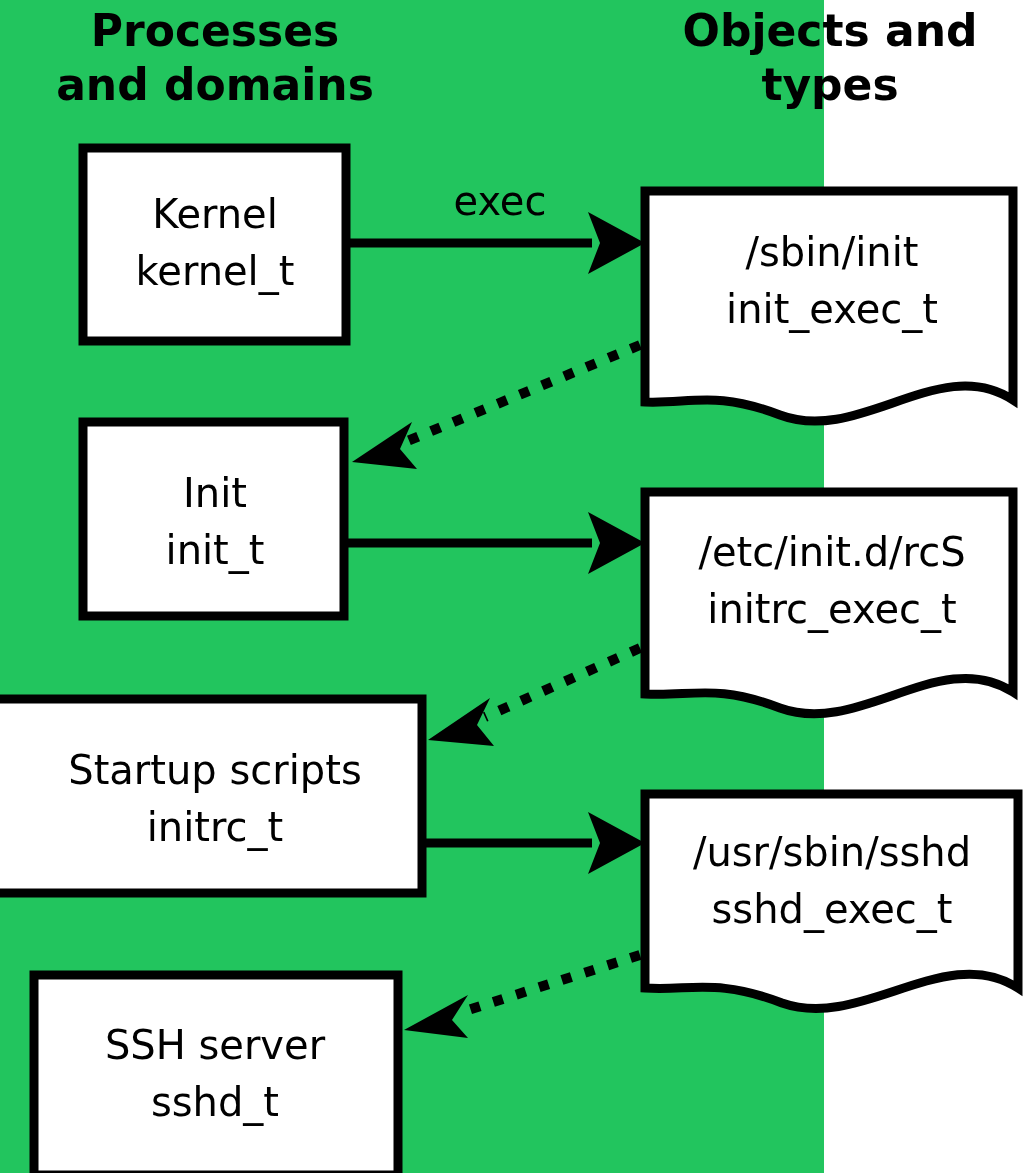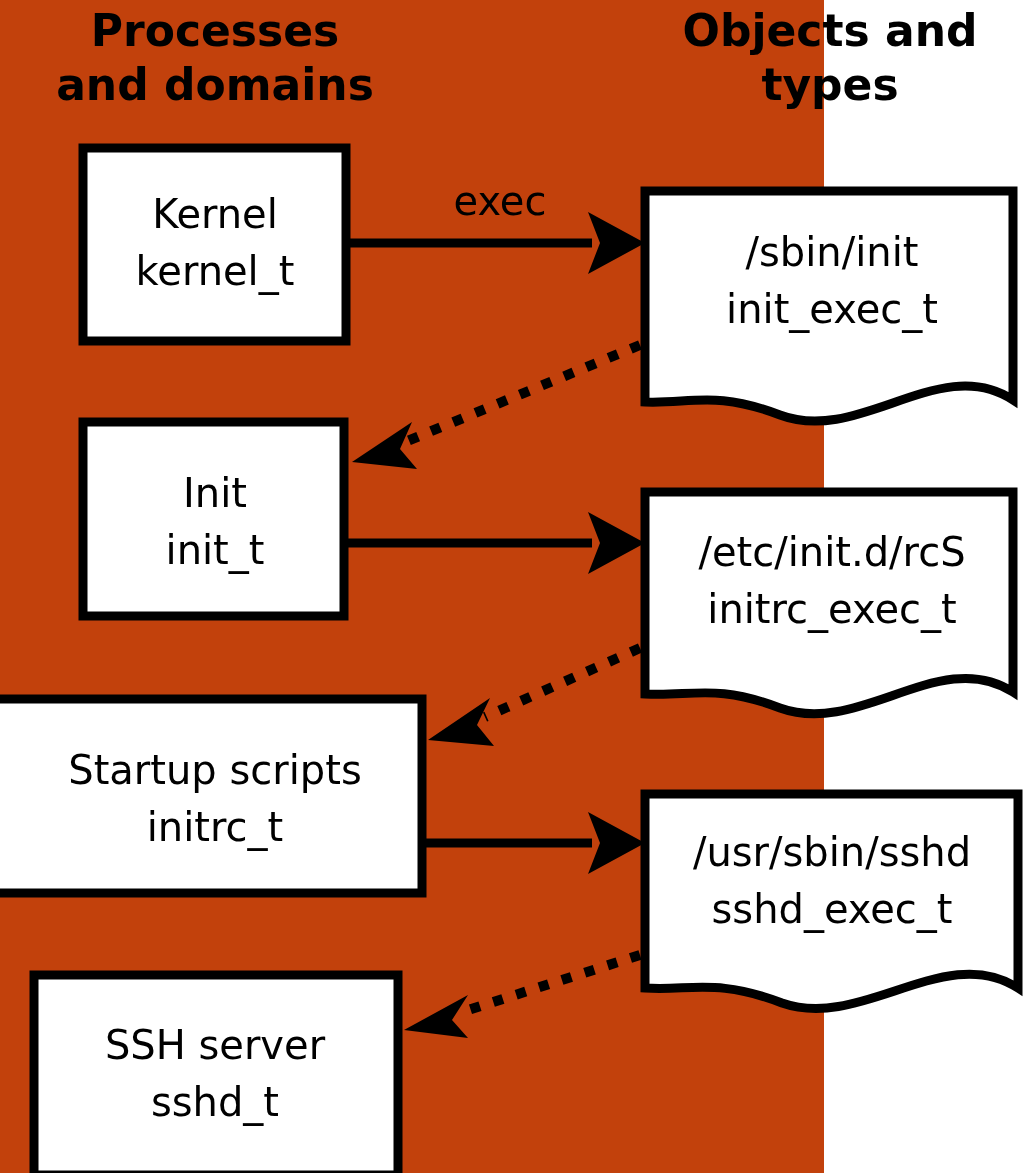--- a/index.html
+++ b/index.html
@@ -11,21 +11,21 @@
   body {
     width: 1024px;
     height: 1173px;
     overflow: hidden;
     font-family: "DejaVu Sans", sans-serif;
   }
   #diagram-root {
     position: relative;
     width: 824px;
     height: 1173px;
-    background: #c2410c;
+    background: #22c55e;
   }
   svg.diagram {
     display: block;
     width: 1024px;
     height: 1173px;
   }
   .col-header {
     font-family: "DejaVu Sans", sans-serif;
     font-weight: bold;
     font-size: 44px;

